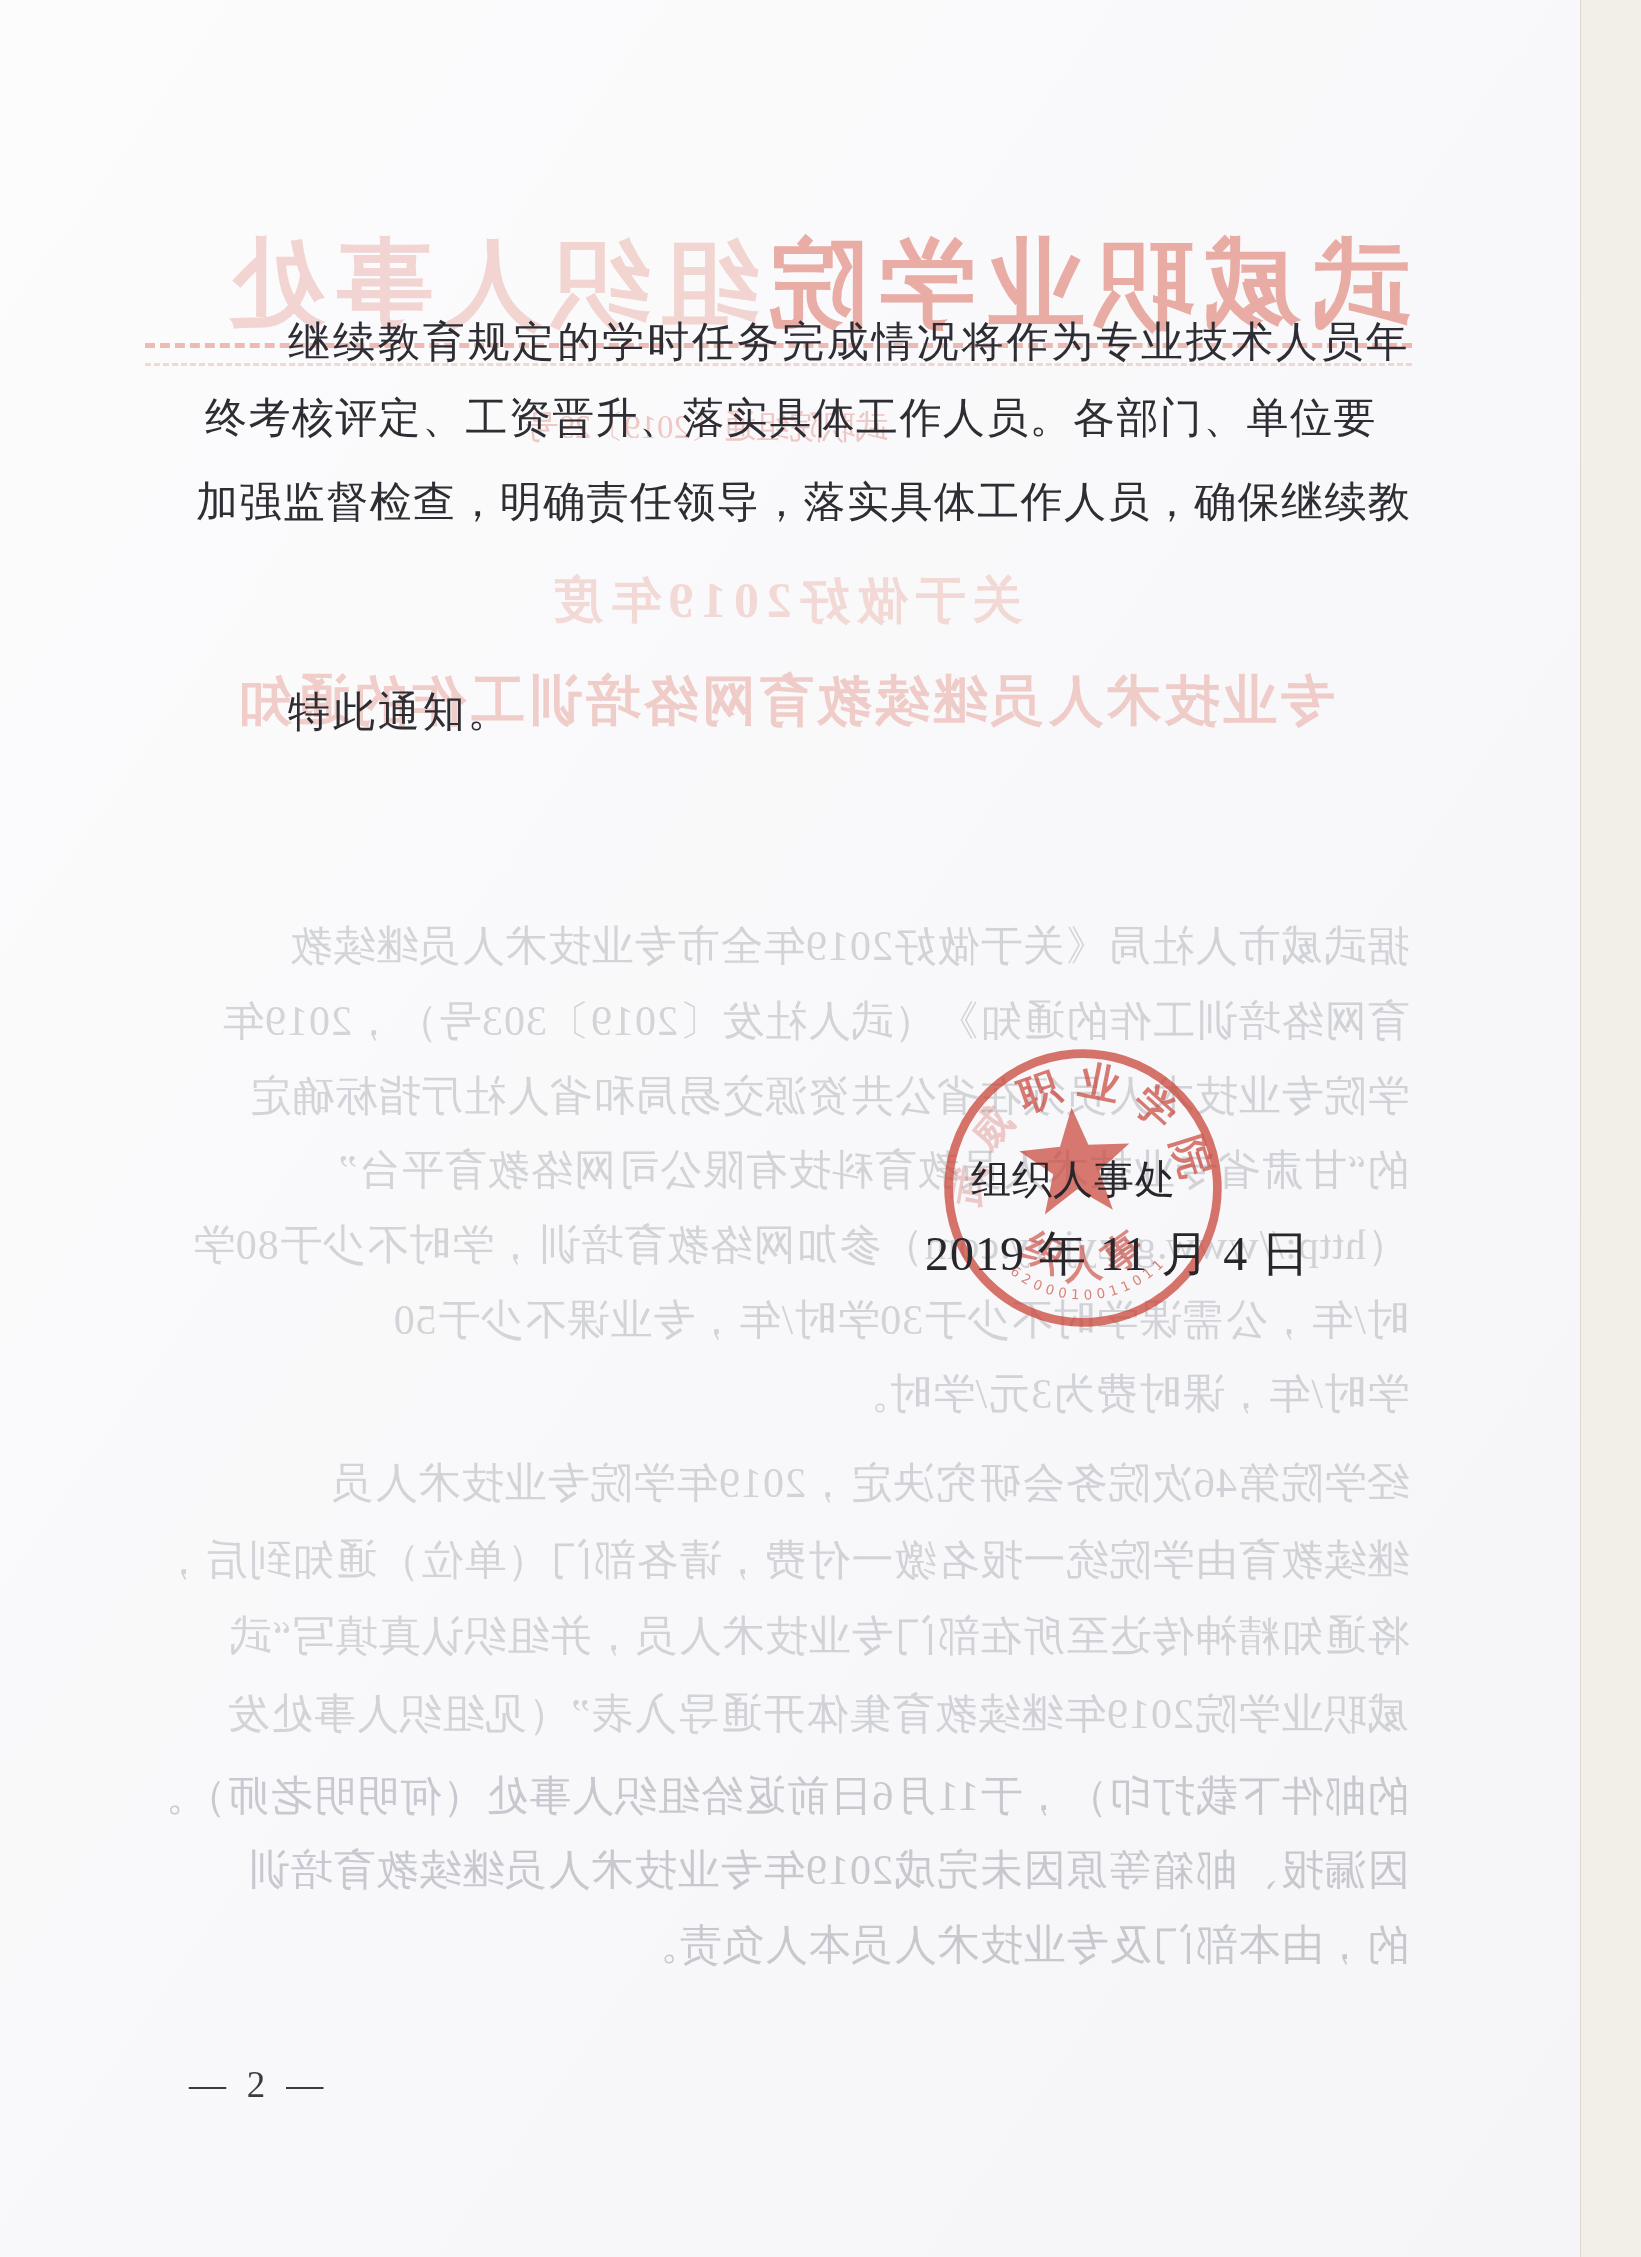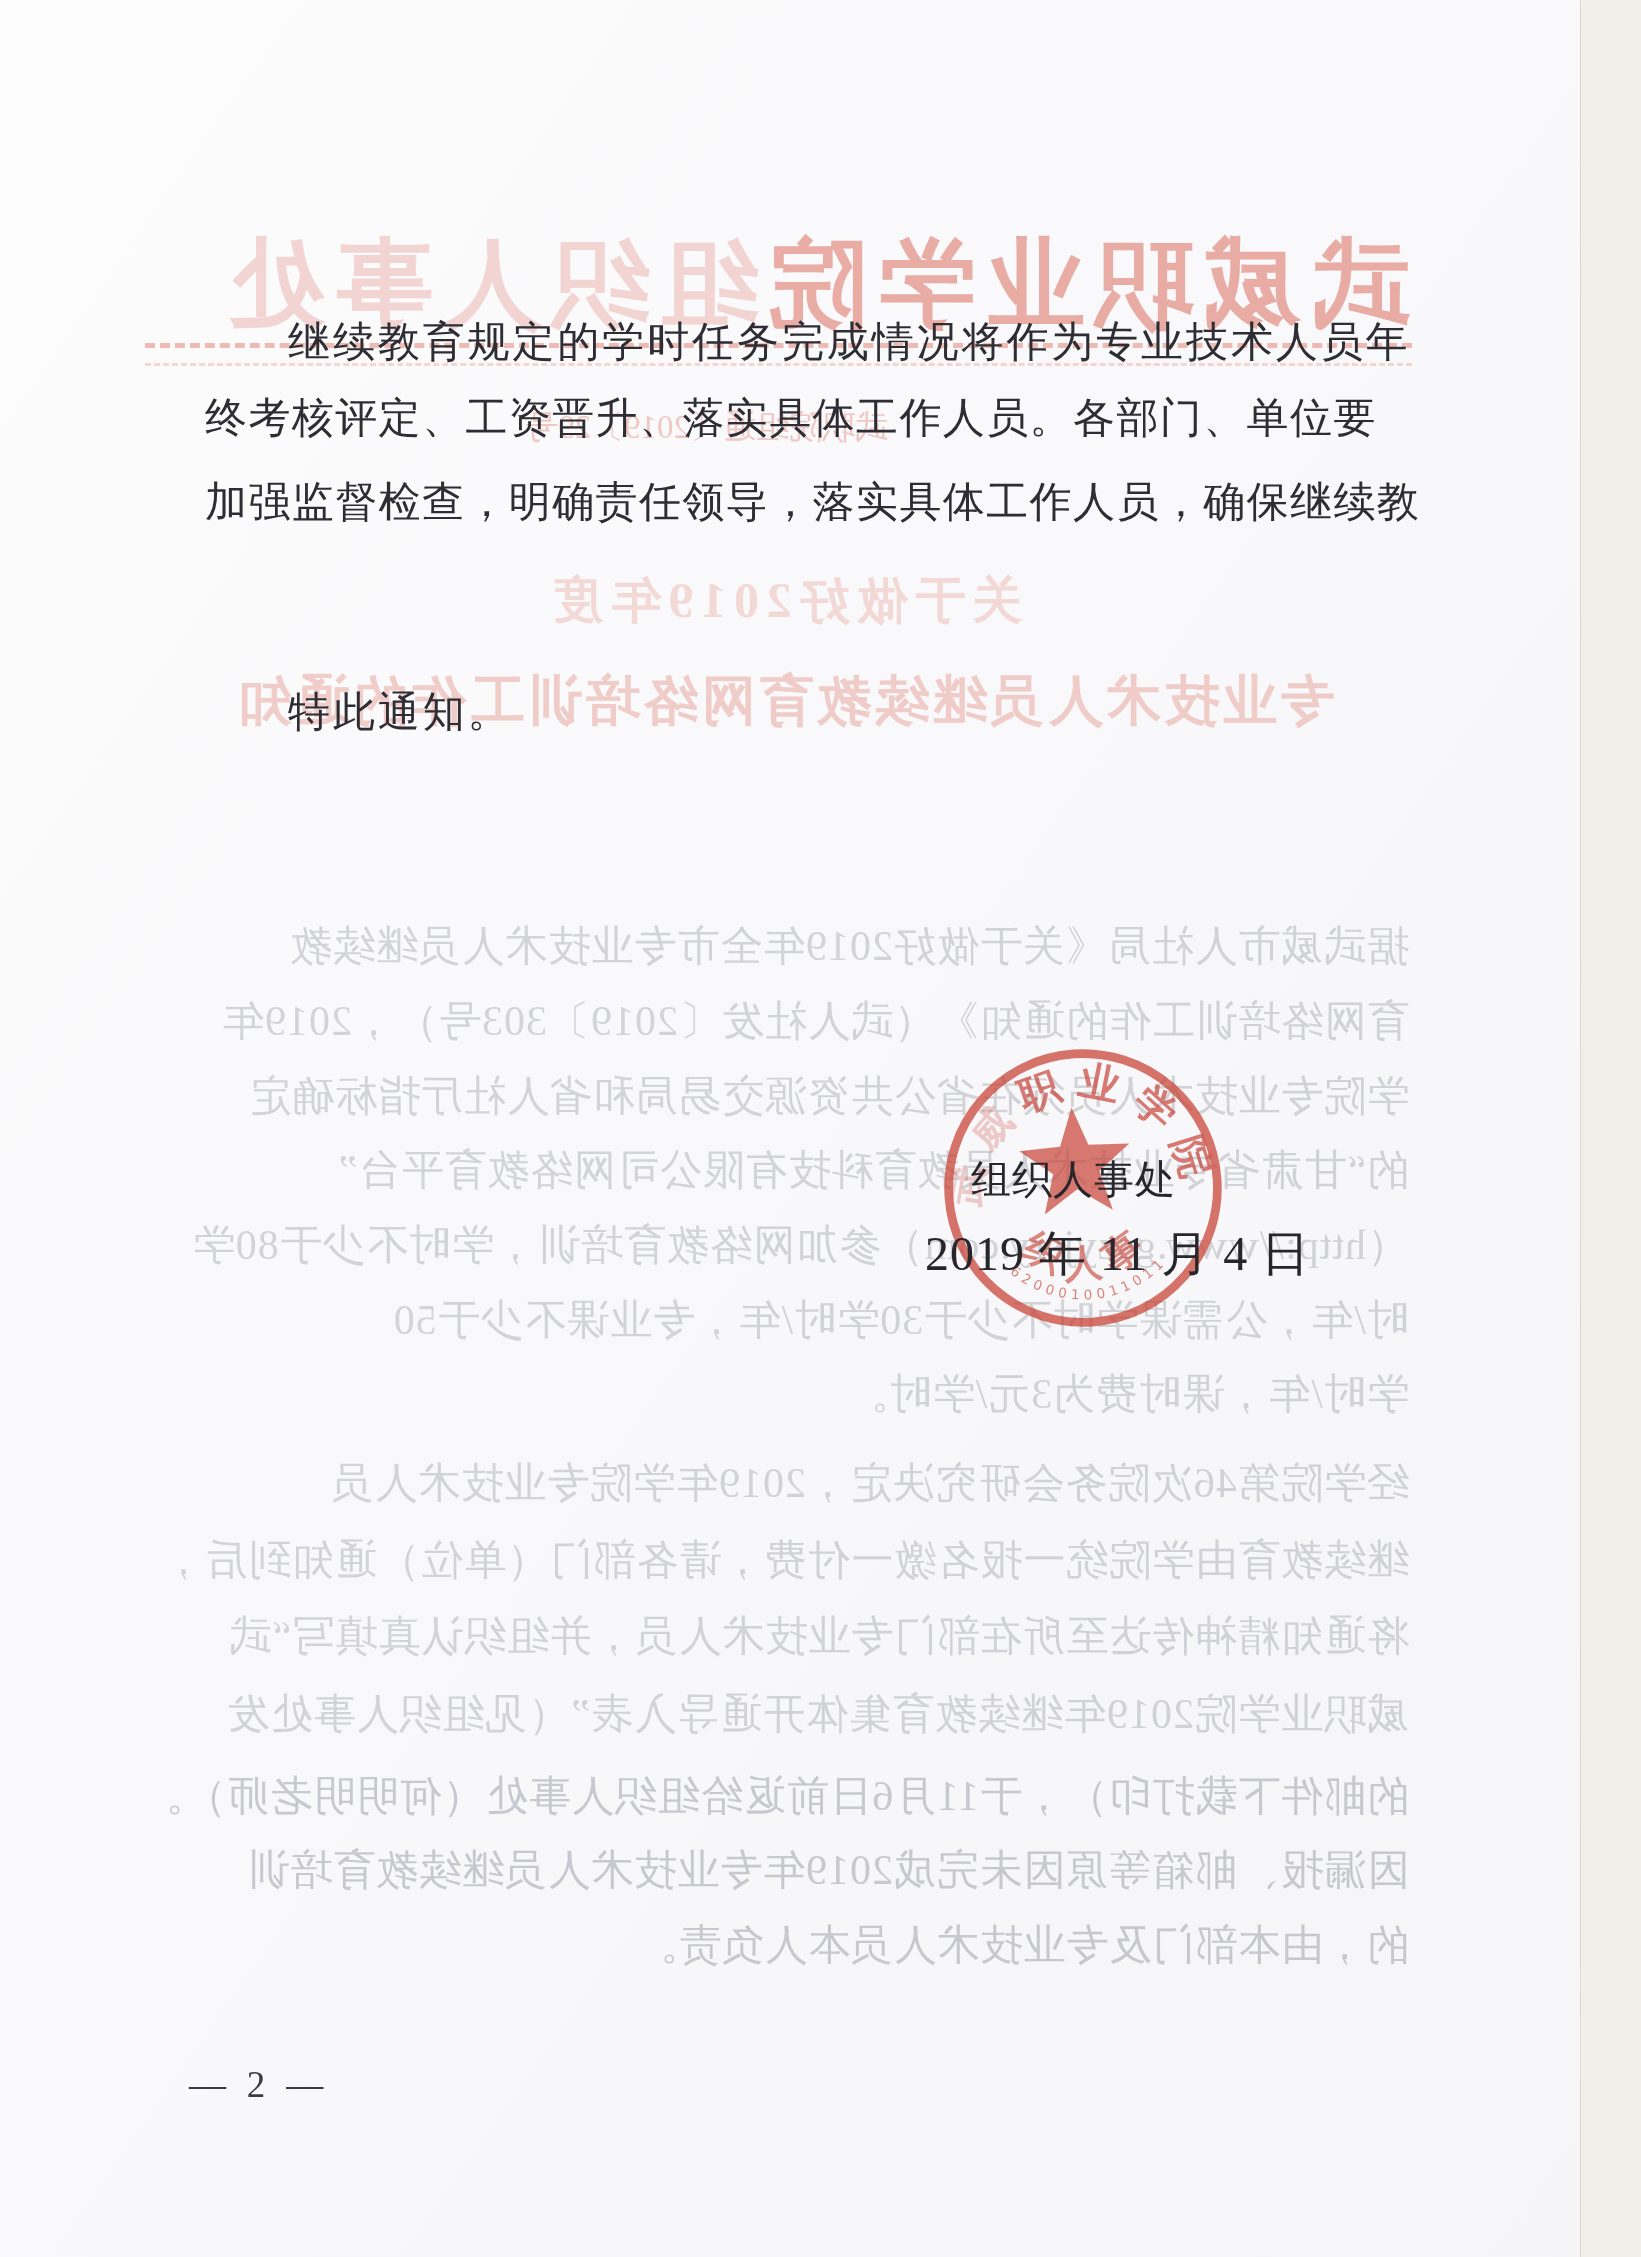--- a/index.html
+++ b/index.html
@@ -68,21 +68,21 @@
   <div class="gray-line mir pind" style="top:1462px">经学院第46次院务会研究决定，2019年学院专业技术人员</div>
   <div class="gray-line mir" style="top:1539px">继续教育由学院统一报名缴一付费，请各部门（单位）通知到后，</div>
   <div class="gray-line mir" style="top:1615px">将通知精神传达至所在部门专业技术人员，并组织认真填写“武</div>
   <div class="gray-line mir" style="top:1693px">威职业学院2019年继续教育集体开通导入表”（见组织人事处发</div>
   <div class="gray-line mir darker" style="top:1775px">的邮件下载打印），于11月6日前返给组织人事处（何明明老师）。</div>
   <div class="gray-line mir darker" style="top:1849px">因漏报、邮箱等原因未完成2019年专业技术人员继续教育培训</div>
   <div class="gray-line mir darker" style="top:1924px">的，由本部门及专业技术人员本人负责。</div>
 
   <div class="black-line indent" style="left:288px;top:302px">继续教育规定的学时任务完成情况将作为专业技术人员年</div>
   <div class="black-line" style="left:205px;top:378px">终考核评定、工资晋升、落实具体工作人员。各部门、单位要</div>
-  <div class="black-line" style="left:205px;top:462px">加强监督检查，明确责任领导，落实具体工作人员，确保继续教</div>
+  <div class="black-line" style="left:196px;top:462px">加强监督检查，明确责任领导，落实具体工作人员，确保继续教</div>
   <div class="black-line indent" style="left:288px;top:672px">特此通知。</div>
 
   <svg class="seal" viewBox="0 0 300 300">
     <circle cx="150" cy="150" r="139" fill="none" stroke="#c9453a" stroke-width="9" opacity="0.85"></circle>
     <polygon points="144,66 158.7,105.8 201,107.5 167.8,133.7 179.3,174.5 144,151 108.7,174.5 120.2,133.7 86.9,107.5 129.3,105.8" fill="#c9453a" opacity="0.82"></polygon>
     <defs>
       <path id="arcTop" d="M 45 160 A 105 105 0 0 1 255 160"></path>
       <path id="arcDept" d="M 72 196 A 90 90 0 0 0 228 196"></path>
       <path id="arcSerial" d="M 40 190 A 118 118 0 0 0 260 190"></path>
     </defs>

